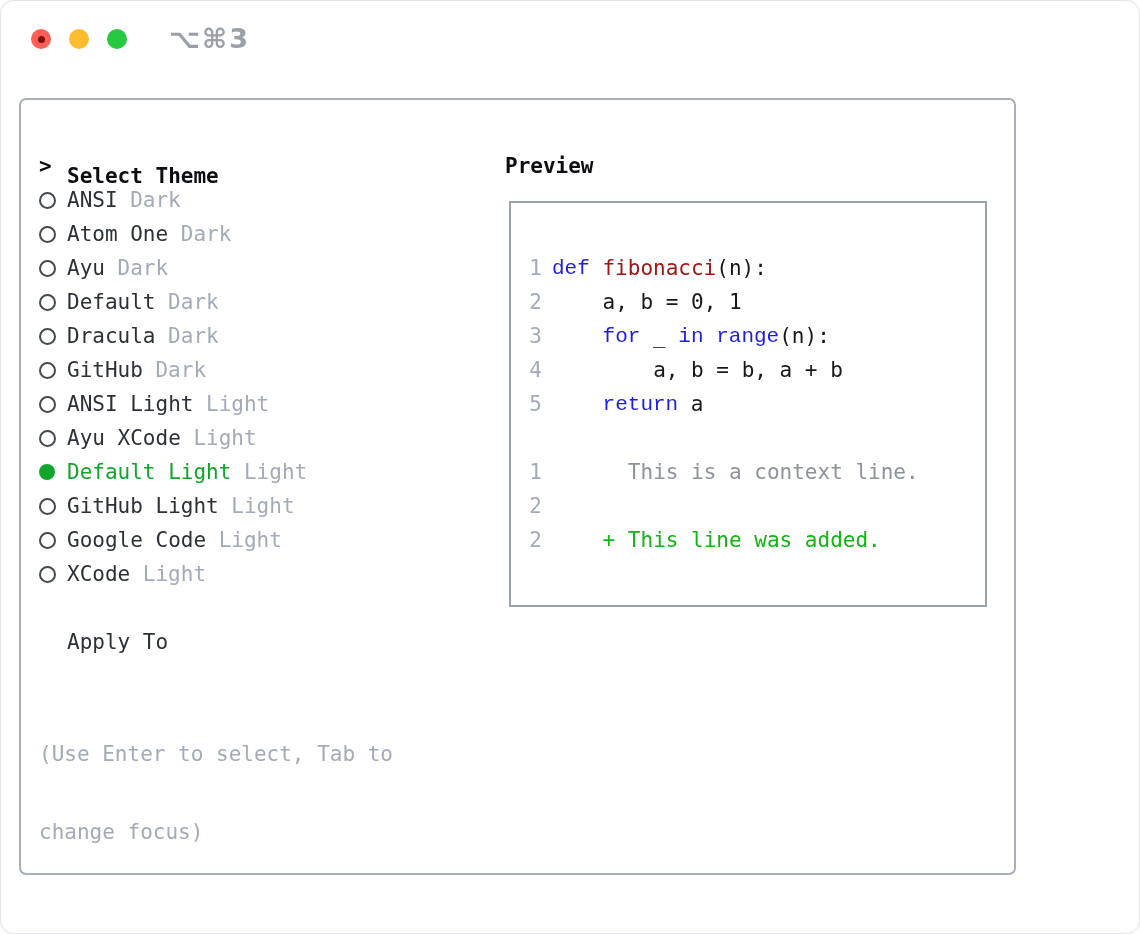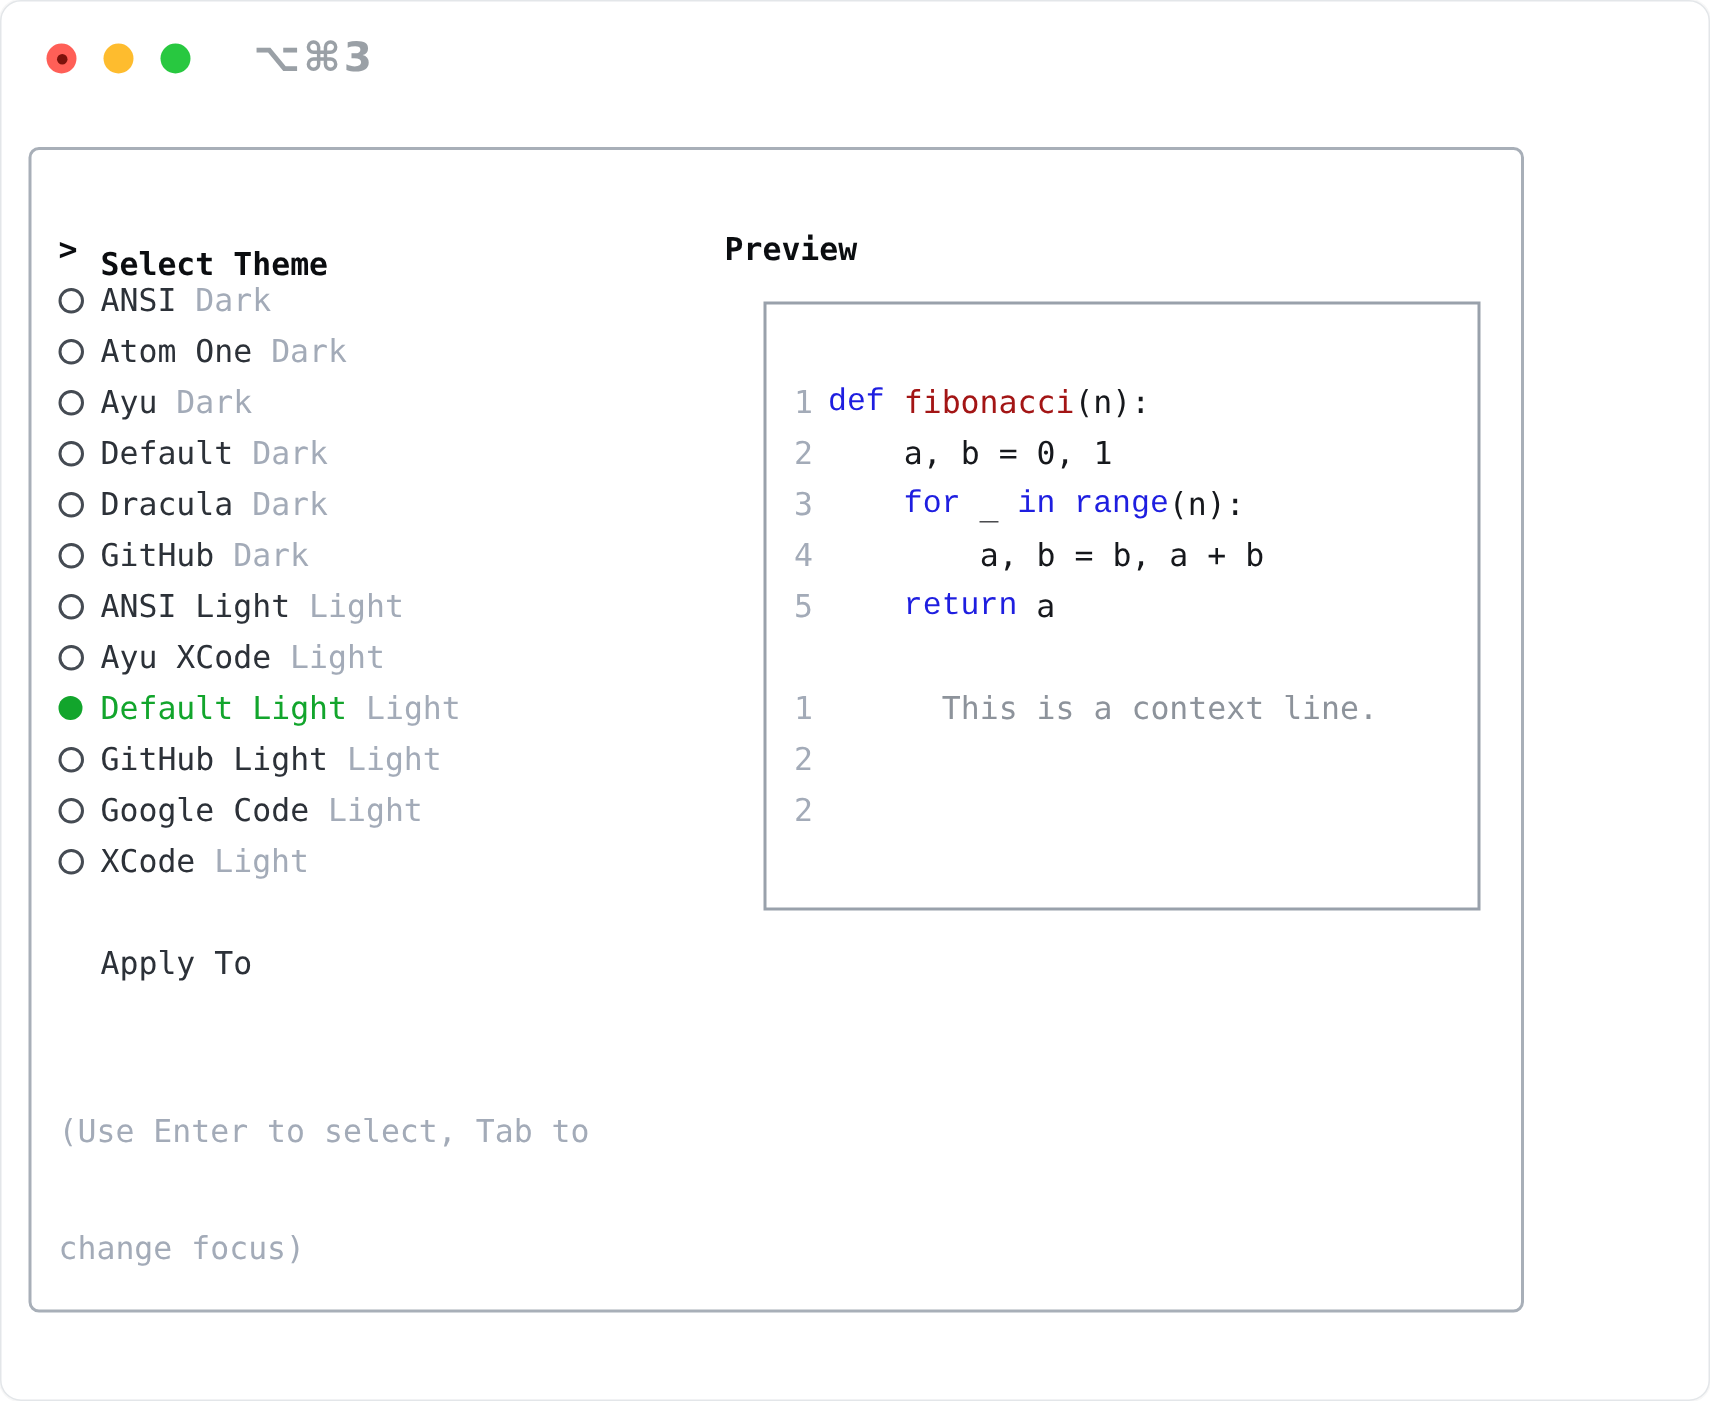--- a/index.html
+++ b/index.html
@@ -28,21 +28,21 @@
   .cursor{color:#0b0d10;font-weight:700;}
   .pane-title{color:#0b0d10;font-weight:700;margin-top:20px;}
   .radio-ring{width:13px;height:13px;border:2px solid #454b53;border-radius:50%;box-sizing:content-box;}
   .radio-dot{width:16px;height:16px;border-radius:50%;background:var(--accent-green,#12a52c);}
   .opt-name{color:#2c3138;}
   .opt-name.selected{color:var(--accent-green,#12a52c);}
   .opt-variant{color:var(--muted-gray,#a3abb8);margin-left:0.6em;}
   .hint{color:var(--muted-gray,#a3abb8);margin-top:44px;}
 
   
-  .preview-title{position:absolute;left:482px;top:148px;height:34px;display:flex;align-items:center;
+  .preview-title{position:absolute;left:504px;top:148px;height:34px;display:flex;align-items:center;
                  font-size:21px;font-weight:700;color:#0b0d10;}
   .preview-box{position:absolute;left:508px;top:200px;width:478px;height:406px;border:2px solid #99a1ab;
                box-sizing:border-box;background:#ffffff;padding:48px 0 0 18px;overflow:hidden;}
   .pline{height:34px;display:flex;align-items:center;font-size:21px;white-space:pre;}
   .ln{display:inline-block;width:13px;text-align:right;color:var(--muted-gray,#a3abb8);margin-right:10px;flex:0 0 13px;}
   .tk-plain{color:#16181c;}
   .tk-kw{color:var(--keyword-blue,#1e1ee0);font-family:Liberation Mono, monospace;}
   .tk-fn{color:var(--function-maroon,#a31515);}
   .tk-ctx{color:var(--context-gray,#8d939b);}
   .tk-del{color:var(--diff-deleted-red,#c52d1a);}
@@ -97,17 +97,17 @@
     <div class="preview-title">Preview</div>
     <div class="preview-box" id="preview-box">
         <div class="pline"><span class="ln">1</span><span class="tk-kw">def</span><span class="tk-plain"> </span><span class="tk-fn">fibonacci</span><span class="tk-plain">(n):</span></div>
         <div class="pline"><span class="ln">2</span><span class="tk-plain">    a, b = 0, 1</span></div>
         <div class="pline"><span class="ln">3</span><span class="tk-plain">    </span><span class="tk-kw">for</span><span class="tk-plain"> _ </span><span class="tk-kw">in</span><span class="tk-plain"> </span><span class="tk-kw">range</span><span class="tk-plain">(n):</span></div>
         <div class="pline"><span class="ln">4</span><span class="tk-plain">        a, b = b, a + b</span></div>
         <div class="pline"><span class="ln">5</span><span class="tk-plain">    </span><span class="tk-kw">return</span><span class="tk-plain"> a</span></div>
         <div class="pline"><span class="ln"></span></div>
         <div class="pline"><span class="ln">1</span><span class="tk-ctx">      This is a context line.</span></div>
         <div class="pline"><span class="ln">2</span></div>
-        <div class="pline"><span class="ln">2</span></div>
+        <div class="pline"><span class="ln">2</span><span class="tk-add">    + This line was added.</span></div>
       </div>
 
   </div>
 </div>
 
 </body></html>

